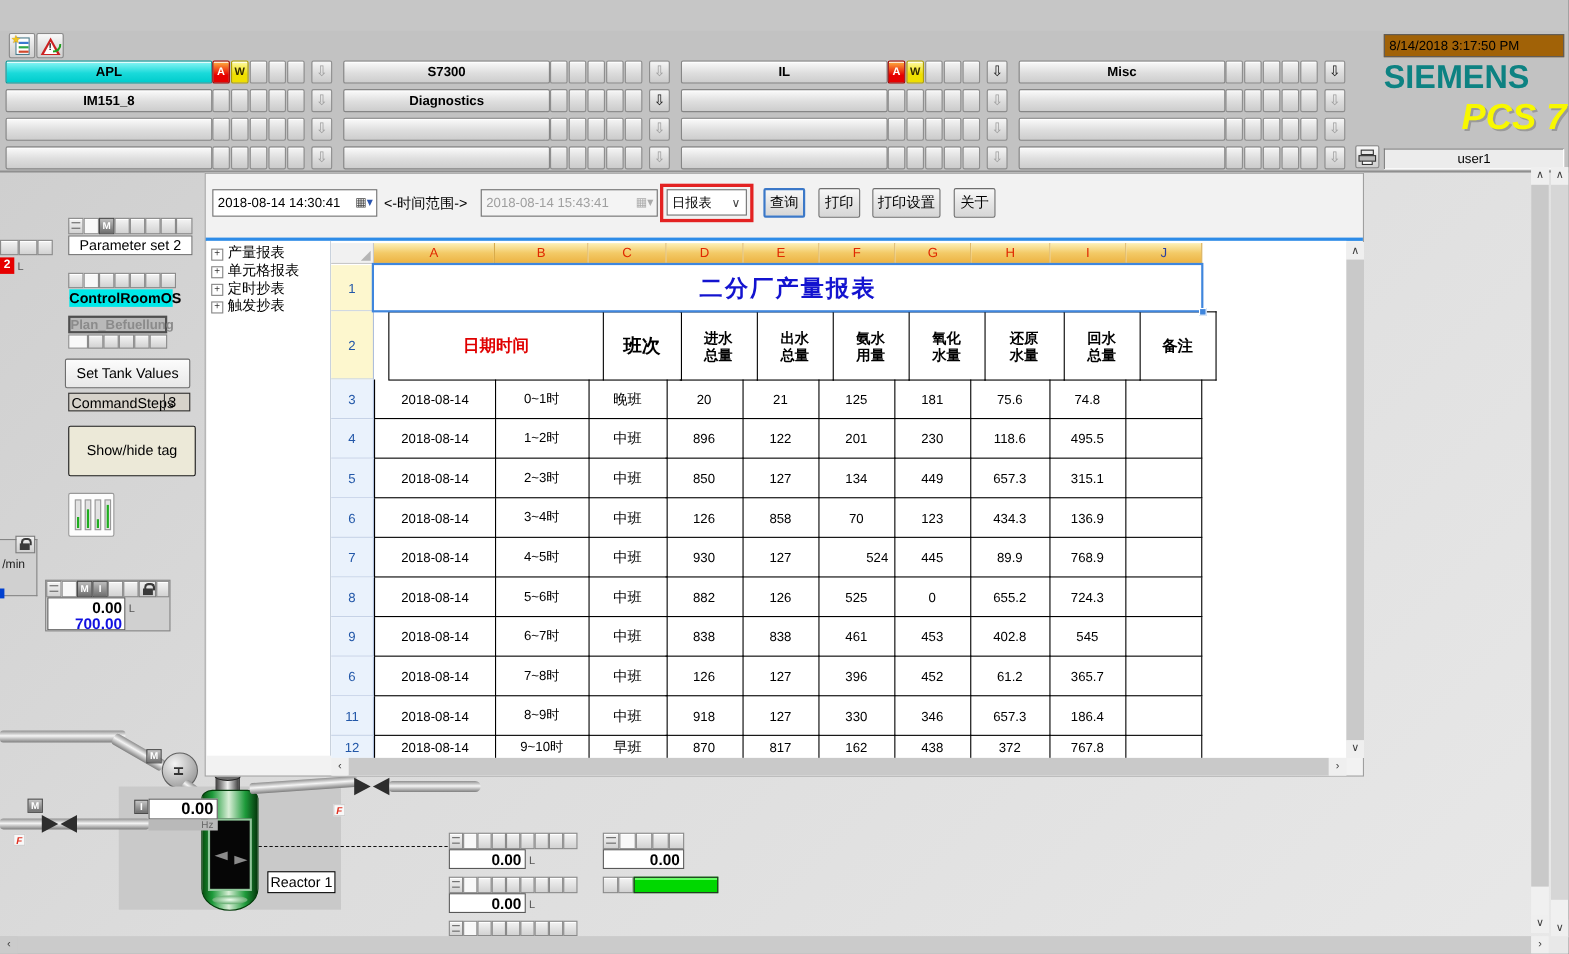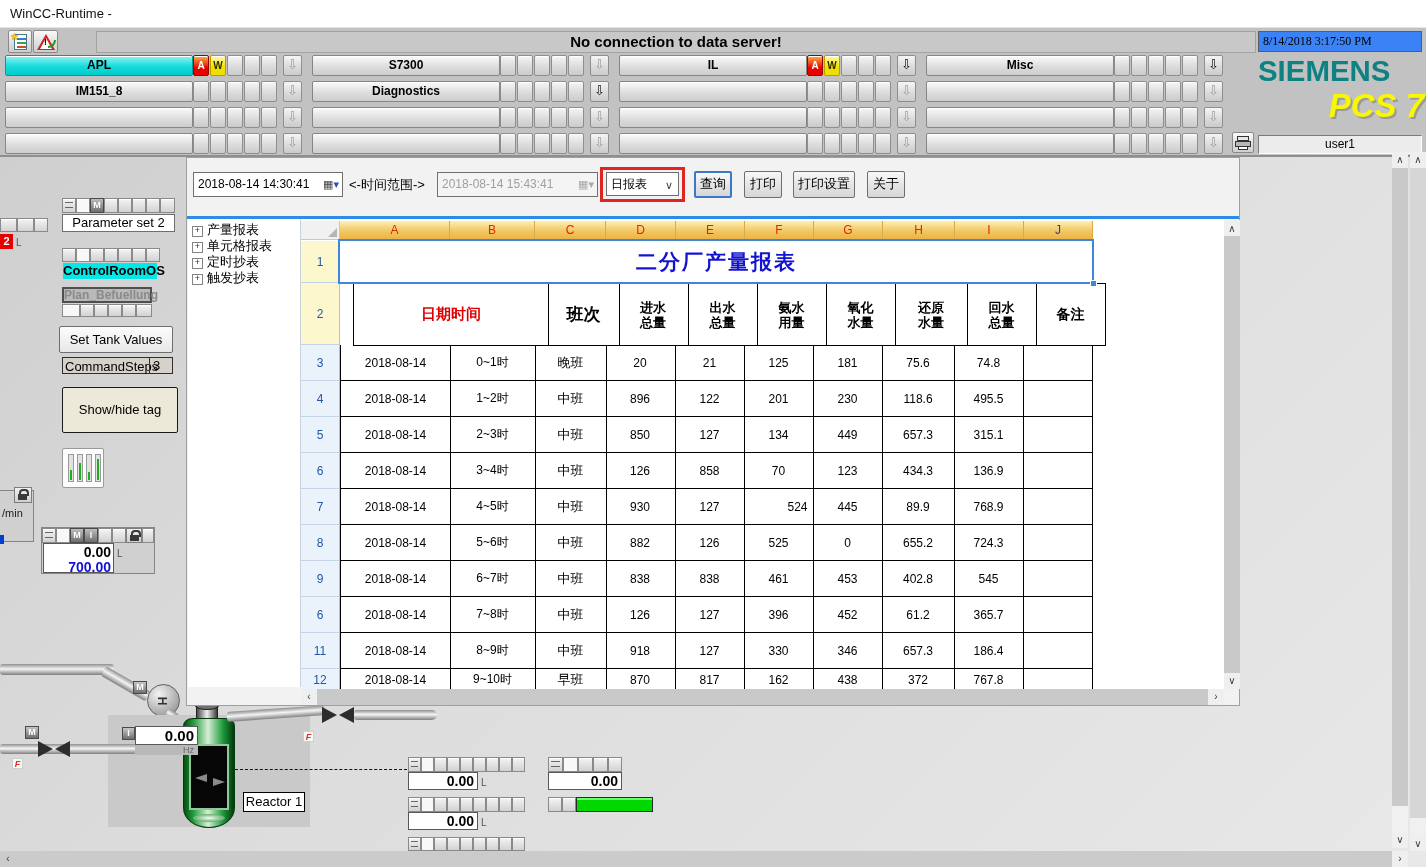--- a/index.html
+++ b/index.html
@@ -17,22 +17,22 @@
   .navmain{background:linear-gradient(#fbfbfb,#dedede 55%,#cdcdcd);border:1px solid #868686;border-radius:2px;
            font-weight:bold;font-size:12px;line-height:19px;text-align:center;box-shadow:inset 0 1px 0 #fff;}
   .navmain.cyan{background:linear-gradient(#8df5f5,#1adada 55%,#00cccc);border-color:#089a9a;}
   .ncell{background:linear-gradient(#f6f6f6,#dcdcdc 55%,#cbcbcb);border:1px solid #8e8e8e;border-radius:2px;box-shadow:inset 0 1px 0 #fff;}
   .ncell.badgeA{background:linear-gradient(#ffb340,#e60000 65%);border-color:#9c0000;color:#fff;font:bold 10px/19px "Liberation Sans",sans-serif;text-align:center;}
   .ncell.badgeW{background:linear-gradient(#fffbaa,#efdf00 60%);border-color:#b0a000;color:#332a00;font:bold 10px/19px "Liberation Sans",sans-serif;text-align:center;}
   .navarrow{background:linear-gradient(#f6f6f6,#dcdcdc 55%,#cbcbcb);border:1px solid #8e8e8e;border-radius:2px;
             font-size:13px;line-height:18px;text-align:center;}
   .navarrow.dark{color:#111;}.navarrow.gray{color:#9e9e9e;}
   
-  .clockbox{left:1258px;top:31px;width:164px;height:21px;background:#3b82f6;border:1px solid #5c5c5c;
-            font-size:12px;line-height:19px;padding-left:4px;font-family:Liberation Serif, serif;}
+  .clockbox{left:1258px;top:31px;width:164px;height:21px;background:#a16207;border:1px solid #5c5c5c;
+            font-size:12px;line-height:19px;padding-left:4px;}
   .siemens{left:1258px;top:54px;width:168px;height:34px;color:#0d8282;font-weight:bold;font-size:30px;
            letter-spacing:0px;transform:scaleX(.98);transform-origin:left;}
   .pcs7{left:1258px;top:87px;width:166px;height:38px;color:#f8f800;font-weight:bold;font-style:italic;font-size:33px;
         text-align:right;text-shadow:2px 2px 0 #9a9a9a;}
   .userbox{left:1258px;top:135px;width:164px;height:19px;background:#ececec;border-top:1px solid #7a7a7a;border-left:1px solid #7a7a7a;
            border-bottom:1px solid #fff;border-right:1px solid #fff;text-align:center;font-size:12px;line-height:17px;}
   
   .picture{left:0;top:157px;width:1426px;height:710px;background:linear-gradient(135deg,#cfcfcf 0%,#dcdcdc 40%,#e8e8e8 100%);}
   
   .reportpanel{left:186px;top:157px;width:1054px;height:549px;background:#f2f2f2;border:1px solid #9f9f9f;}
@@ -108,44 +108,38 @@
   .trackfill{background:#1fae1f;position:absolute;left:1px;right:1px;bottom:1px;}
   .icon1doc{background:#fff;border:1px solid #4a7a8a;}
   .wtri{width:0;height:0;border-left:9px solid transparent;border-right:9px solid transparent;border-bottom:16px solid #cc2222;}
   .wtri-in{width:0;height:0;border-left:6px solid transparent;border-right:6px solid transparent;border-bottom:11px solid #fff;}
 </style>
 </head>
 <body>
 
 <div id="app">
 
-  <div class="abs titlebar">
-    <div class="abs titletext">WinCC-Runtime -</div>
-  </div>
 
   <div class="abs toppanel"></div>
 
   <div class="abs toolbtn" style="left:8px;top:30px;width:24px;height:23px;">
     <div class="abs icon1doc" style="left:5px;top:3px;width:13px;height:16px;">
       <div class="abs" style="left:2px;top:3px;width:9px;height:2px;background:#3a7ad0;"></div>
       <div class="abs" style="left:2px;top:7px;width:9px;height:2px;background:#2ea84a;"></div>
       <div class="abs" style="left:2px;top:11px;width:9px;height:2px;background:#d04a2e;"></div>
     </div>
     <div class="abs" style="left:1px;top:0px;font-size:10px;color:#f0c420;text-shadow:0 0 1px #a07000;">★</div>
   </div>
   <div class="abs toolbtn" style="left:33px;top:30px;width:25px;height:23px;">
     <div class="abs wtri" style="left:3px;top:3px;"></div>
     <div class="abs wtri-in" style="left:6px;top:7px;"></div>
     <div class="abs" style="left:10px;top:6px;font-size:9px;font-weight:bold;color:#111;">!</div>
     <div class="abs" style="left:14px;top:9px;width:8px;height:8px;border:2px solid #1e9e1e;border-left:none;border-top:none;border-radius:0 0 8px 0;"></div>
   </div>
 
-  <div class="abs alarmbar">
-    <span>No connection to data server!</span>
-  </div>
 
   <div id="navgrid">
       <div class="navmain cyan" style="position: absolute; box-sizing: border-box; left: 5px; top: 55px; width: 188px; height: 21px;">APL</div>
       <div class="ncell badgeA" style="position: absolute; box-sizing: border-box; left: 193px; top: 55px; width: 16px; height: 21px;">A</div>
       <div class="ncell badgeW" style="position: absolute; box-sizing: border-box; left: 210px; top: 55px; width: 16px; height: 21px;">W</div>
       <div class="ncell" style="position: absolute; box-sizing: border-box; left: 227px; top: 55px; width: 16px; height: 21px;"></div>
       <div class="ncell" style="position: absolute; box-sizing: border-box; left: 244px; top: 55px; width: 16px; height: 21px;"></div>
       <div class="ncell" style="position: absolute; box-sizing: border-box; left: 261px; top: 55px; width: 16px; height: 21px;"></div>
       <div class="navarrow gray" style="position: absolute; box-sizing: border-box; left: 283px; top: 55px; width: 19px; height: 21px;">⇩</div>
       <div class="navmain" style="position: absolute; box-sizing: border-box; left: 312px; top: 55px; width: 188px; height: 21px;">S7300</div>

